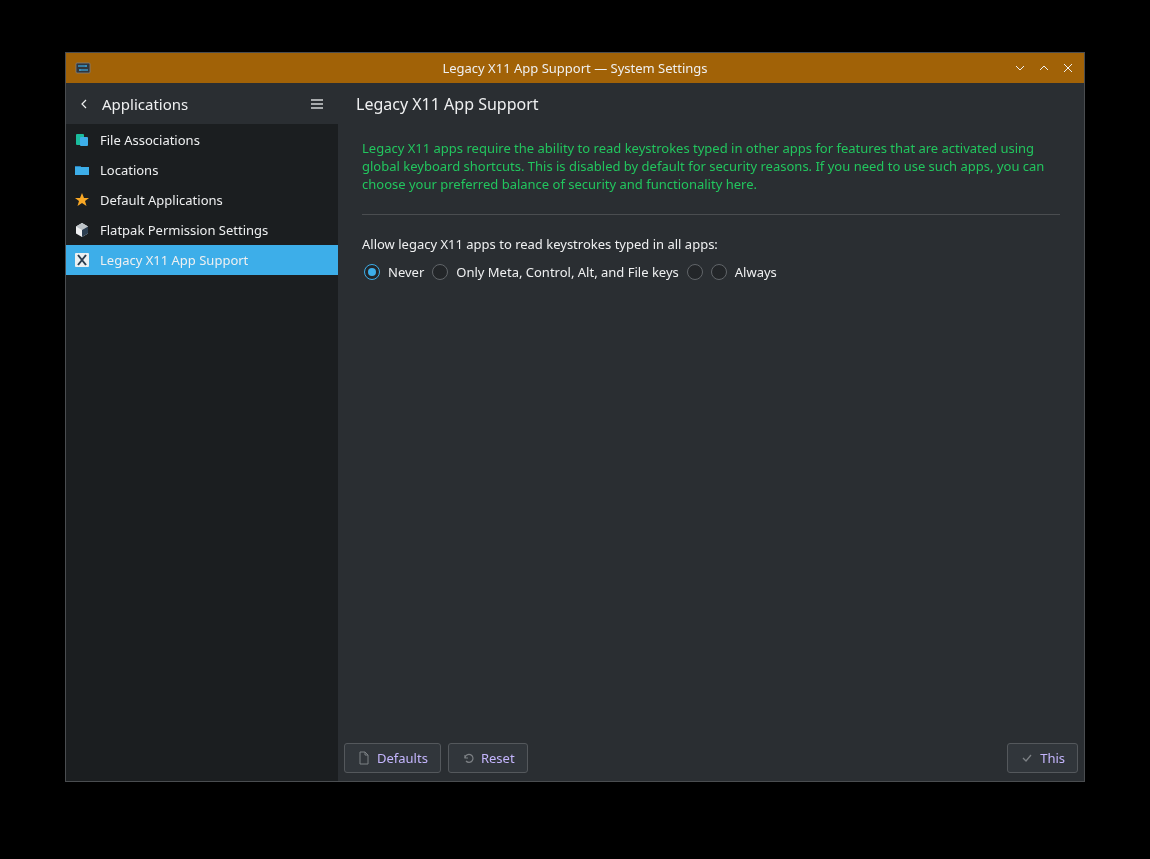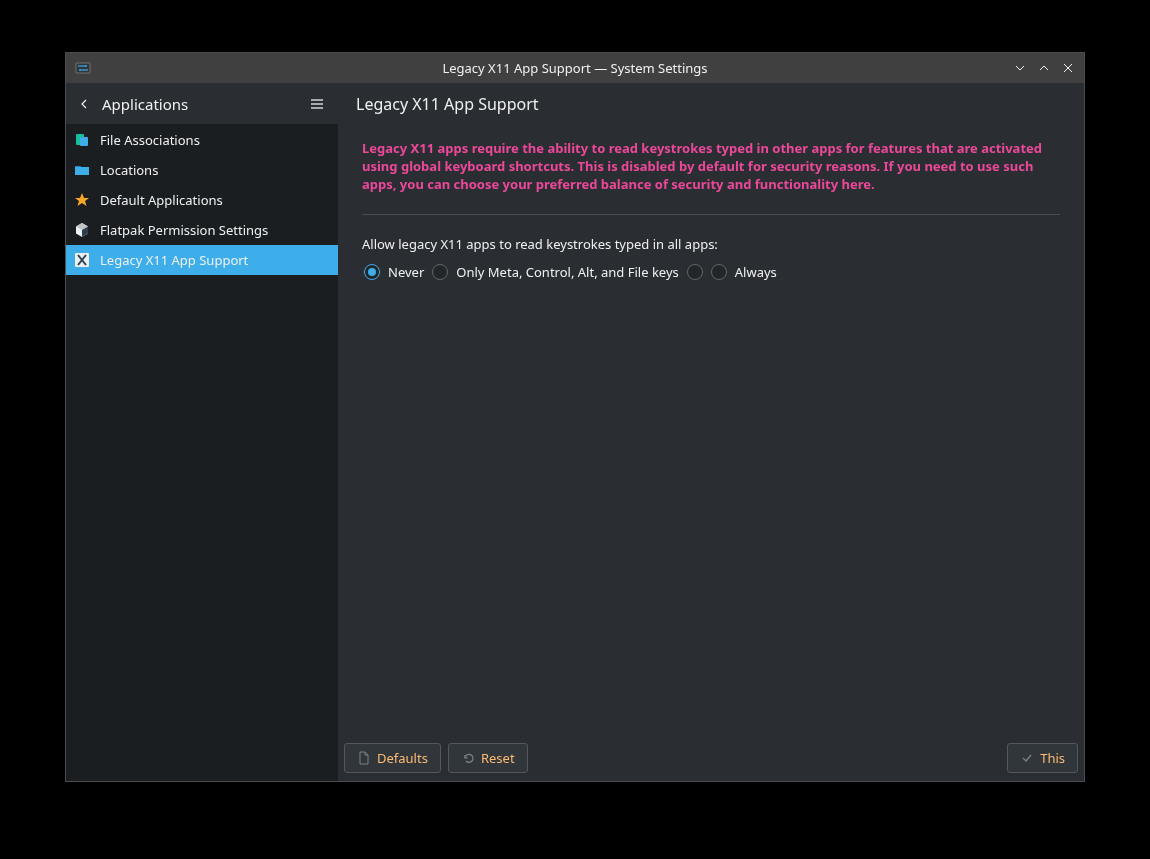--- a/index.html
+++ b/index.html
@@ -18,21 +18,21 @@
     top: 52px;
     width: 1020px;
     height: 730px;
     background: #2a2e32;
     border: 1px solid #4a4d50;
     display: flex;
     flex-direction: column;
   }
   .titlebar {
     height: 30px;
-    background: #404040;
+    background: #a16207;
     display: flex;
     align-items: center;
     position: relative;
   }
   .titlebar-icon {
     width: 16px;
     height: 16px;
     margin-left: 9px;
     display: flex;
     align-items: center;
@@ -148,23 +148,22 @@
     color: #eff0f1;
   }
   .content {
     flex: 1;
     padding: 14px 24px;
     overflow: auto;
   }
   .description {
     font-size: 13px;
     line-height: 1.4;
-    color: #ec4899;
+    color: #22c55e;
     margin-bottom: 20px;
-    font-weight: bold;
   }
   .separator {
     height: 1px;
     background: #4a4d50;
     margin-bottom: 20px;
   }
   .question-label {
     font-size: 13px;
     margin-bottom: 10px;
   }
@@ -210,21 +209,21 @@
     align-items: center;
     padding: 0 6px;
     gap: 7px;
   }
   .footer-btn {
     height: 30px;
     padding: 0 12px;
     border: 1px solid #54585c;
     border-radius: 3px;
     background: #31363b;
-    color: #fdba74;
+    color: #c4b5fd;
     display: flex;
     align-items: center;
     gap: 6px;
     font-size: 13px;
     cursor: pointer;
   }
   .footer-btn .icon-sm {
     width: 14px;
     height: 14px;
     display: flex;

